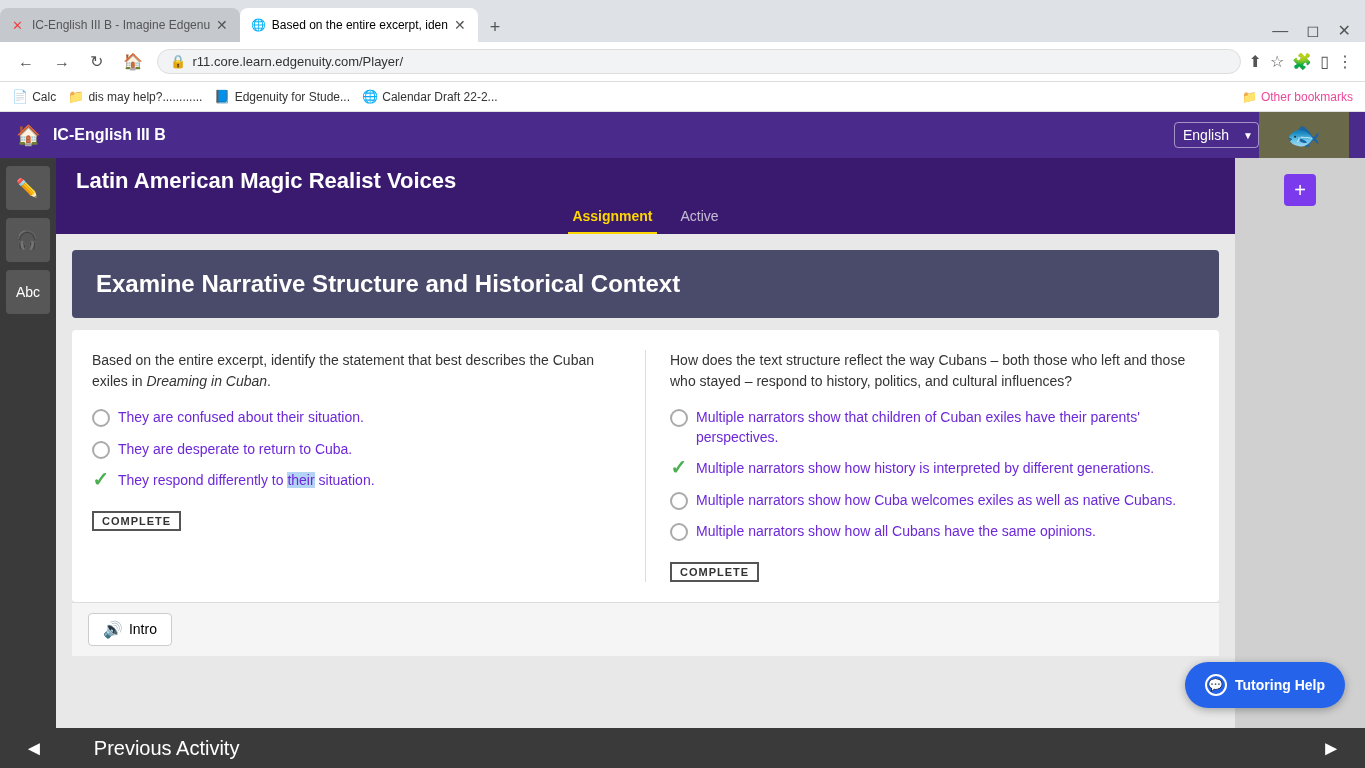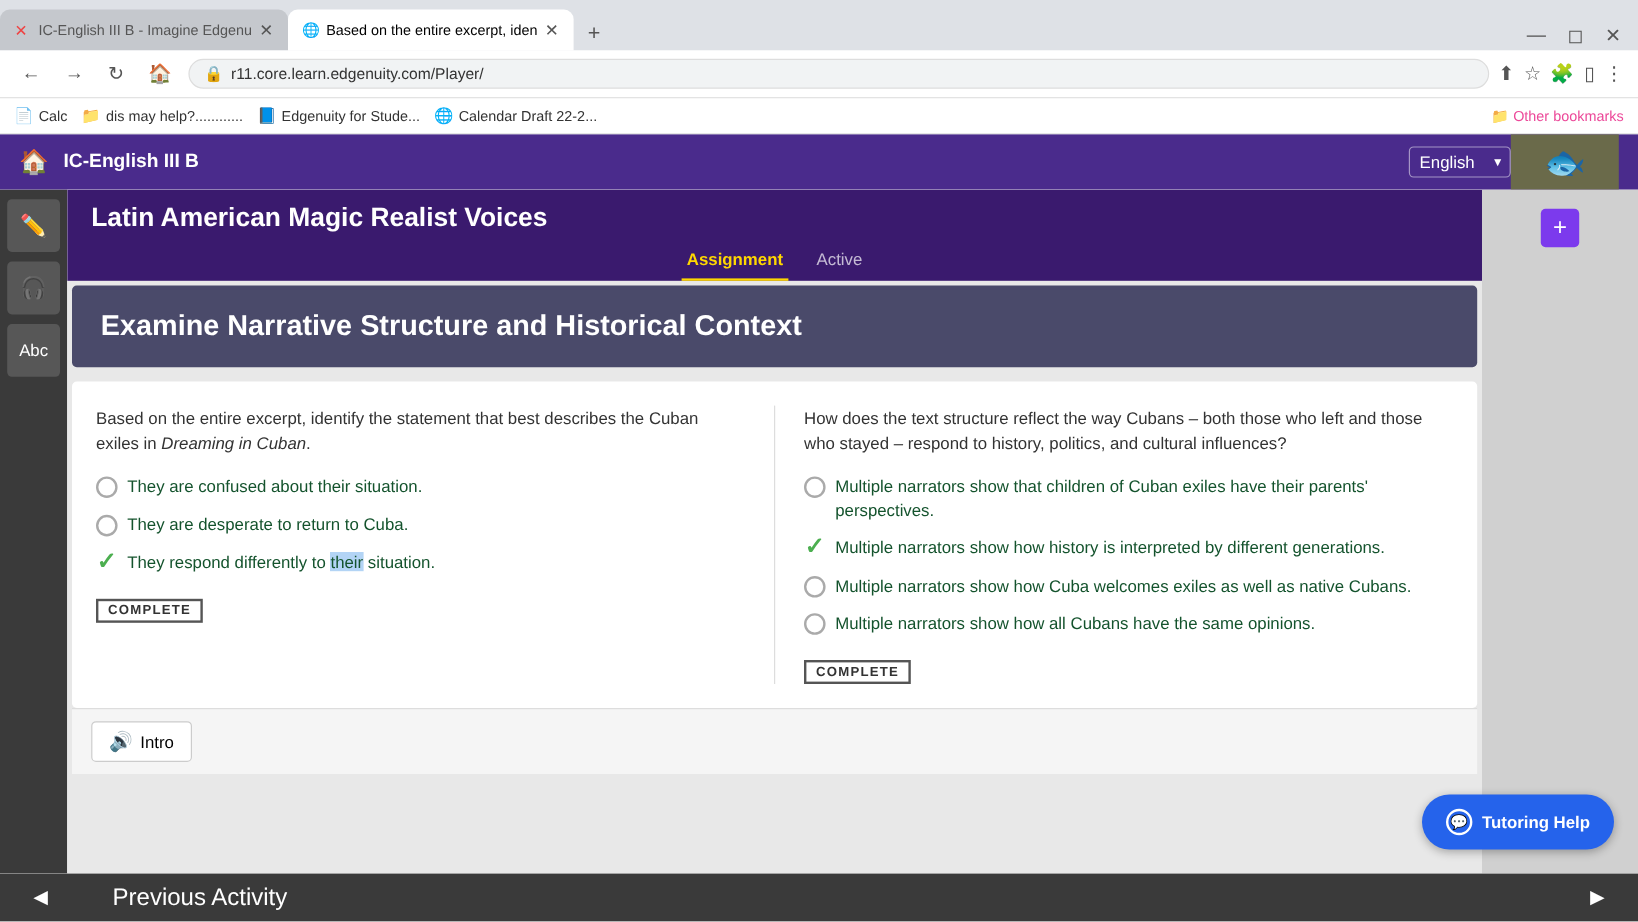--- a/index.html
+++ b/index.html
@@ -52,35 +52,35 @@
     .main-content { flex: 1; overflow-y: auto; background: #e8e8e8; }
 
     
     .course-header { background: #3a1a6e; padding: 10px 20px 0; }
     .course-title { color: white; font-size: 22px; font-weight: bold; padding-bottom: 6px; }
     .course-tabs { display: flex; gap: 20px; justify-content: center; }
     .course-tab { padding: 8px 4px; color: rgba(255,255,255,0.7); cursor: pointer; font-size: 14px; border-bottom: 2px solid transparent; }
     .course-tab.active { color: #ffd700; border-bottom: 2px solid #ffd700; font-weight: bold; }
 
     
-    .activity-area { padding: 4px; }
+    .activity-area { padding: 16px; }
     .activity-card { background: #4a4a6a; border-radius: 4px; padding: 20px 24px; margin-bottom: 12px; }
     .activity-title { color: white; font-size: 24px; font-weight: bold; }
 
     
     .questions-container { background: white; border-radius: 4px; padding: 20px; display: flex; gap: 24px; }
     .question-col { flex: 1; }
     .question-text { font-size: 14px; color: #333; line-height: 1.5; margin-bottom: 16px; }
     .question-text strong { font-weight: normal; }
     .question-text em { }
 
     .option { display: flex; align-items: flex-start; gap: 8px; margin-bottom: 12px; }
     .radio-circle { width: 18px; height: 18px; border-radius: 50%; border: 2px solid #aaa; flex-shrink: 0; margin-top: 1px; background: white; }
     .check-mark { width: 18px; height: 18px; flex-shrink: 0; display: flex; align-items: center; justify-content: center; color: #4caf50; font-size: 20px; font-weight: bold; margin-top: -1px; }
-    .option-text { font-size: 14px; color: #14532d; line-height: 1.4; }
+    .option-text { font-size: 14px; color: #6d28d9; line-height: 1.4; }
     .option-text .highlight { background-color: #b3d4f5; }
 
     .complete-badge { display: inline-block; border: 2px solid #555; padding: 2px 8px; font-size: 11px; font-weight: bold; color: #333; letter-spacing: 1px; margin-top: 8px; }
 
     
     .bottom-bar { background: #f5f5f5; border-top: 1px solid #ddd; padding: 10px 16px; display: flex; align-items: center; gap: 8px; }
     .intro-btn { display: flex; align-items: center; gap: 6px; border: 1px solid #ccc; border-radius: 4px; padding: 6px 14px; background: white; cursor: pointer; font-size: 14px; }
     .speaker-icon { font-size: 16px; }
 
     

